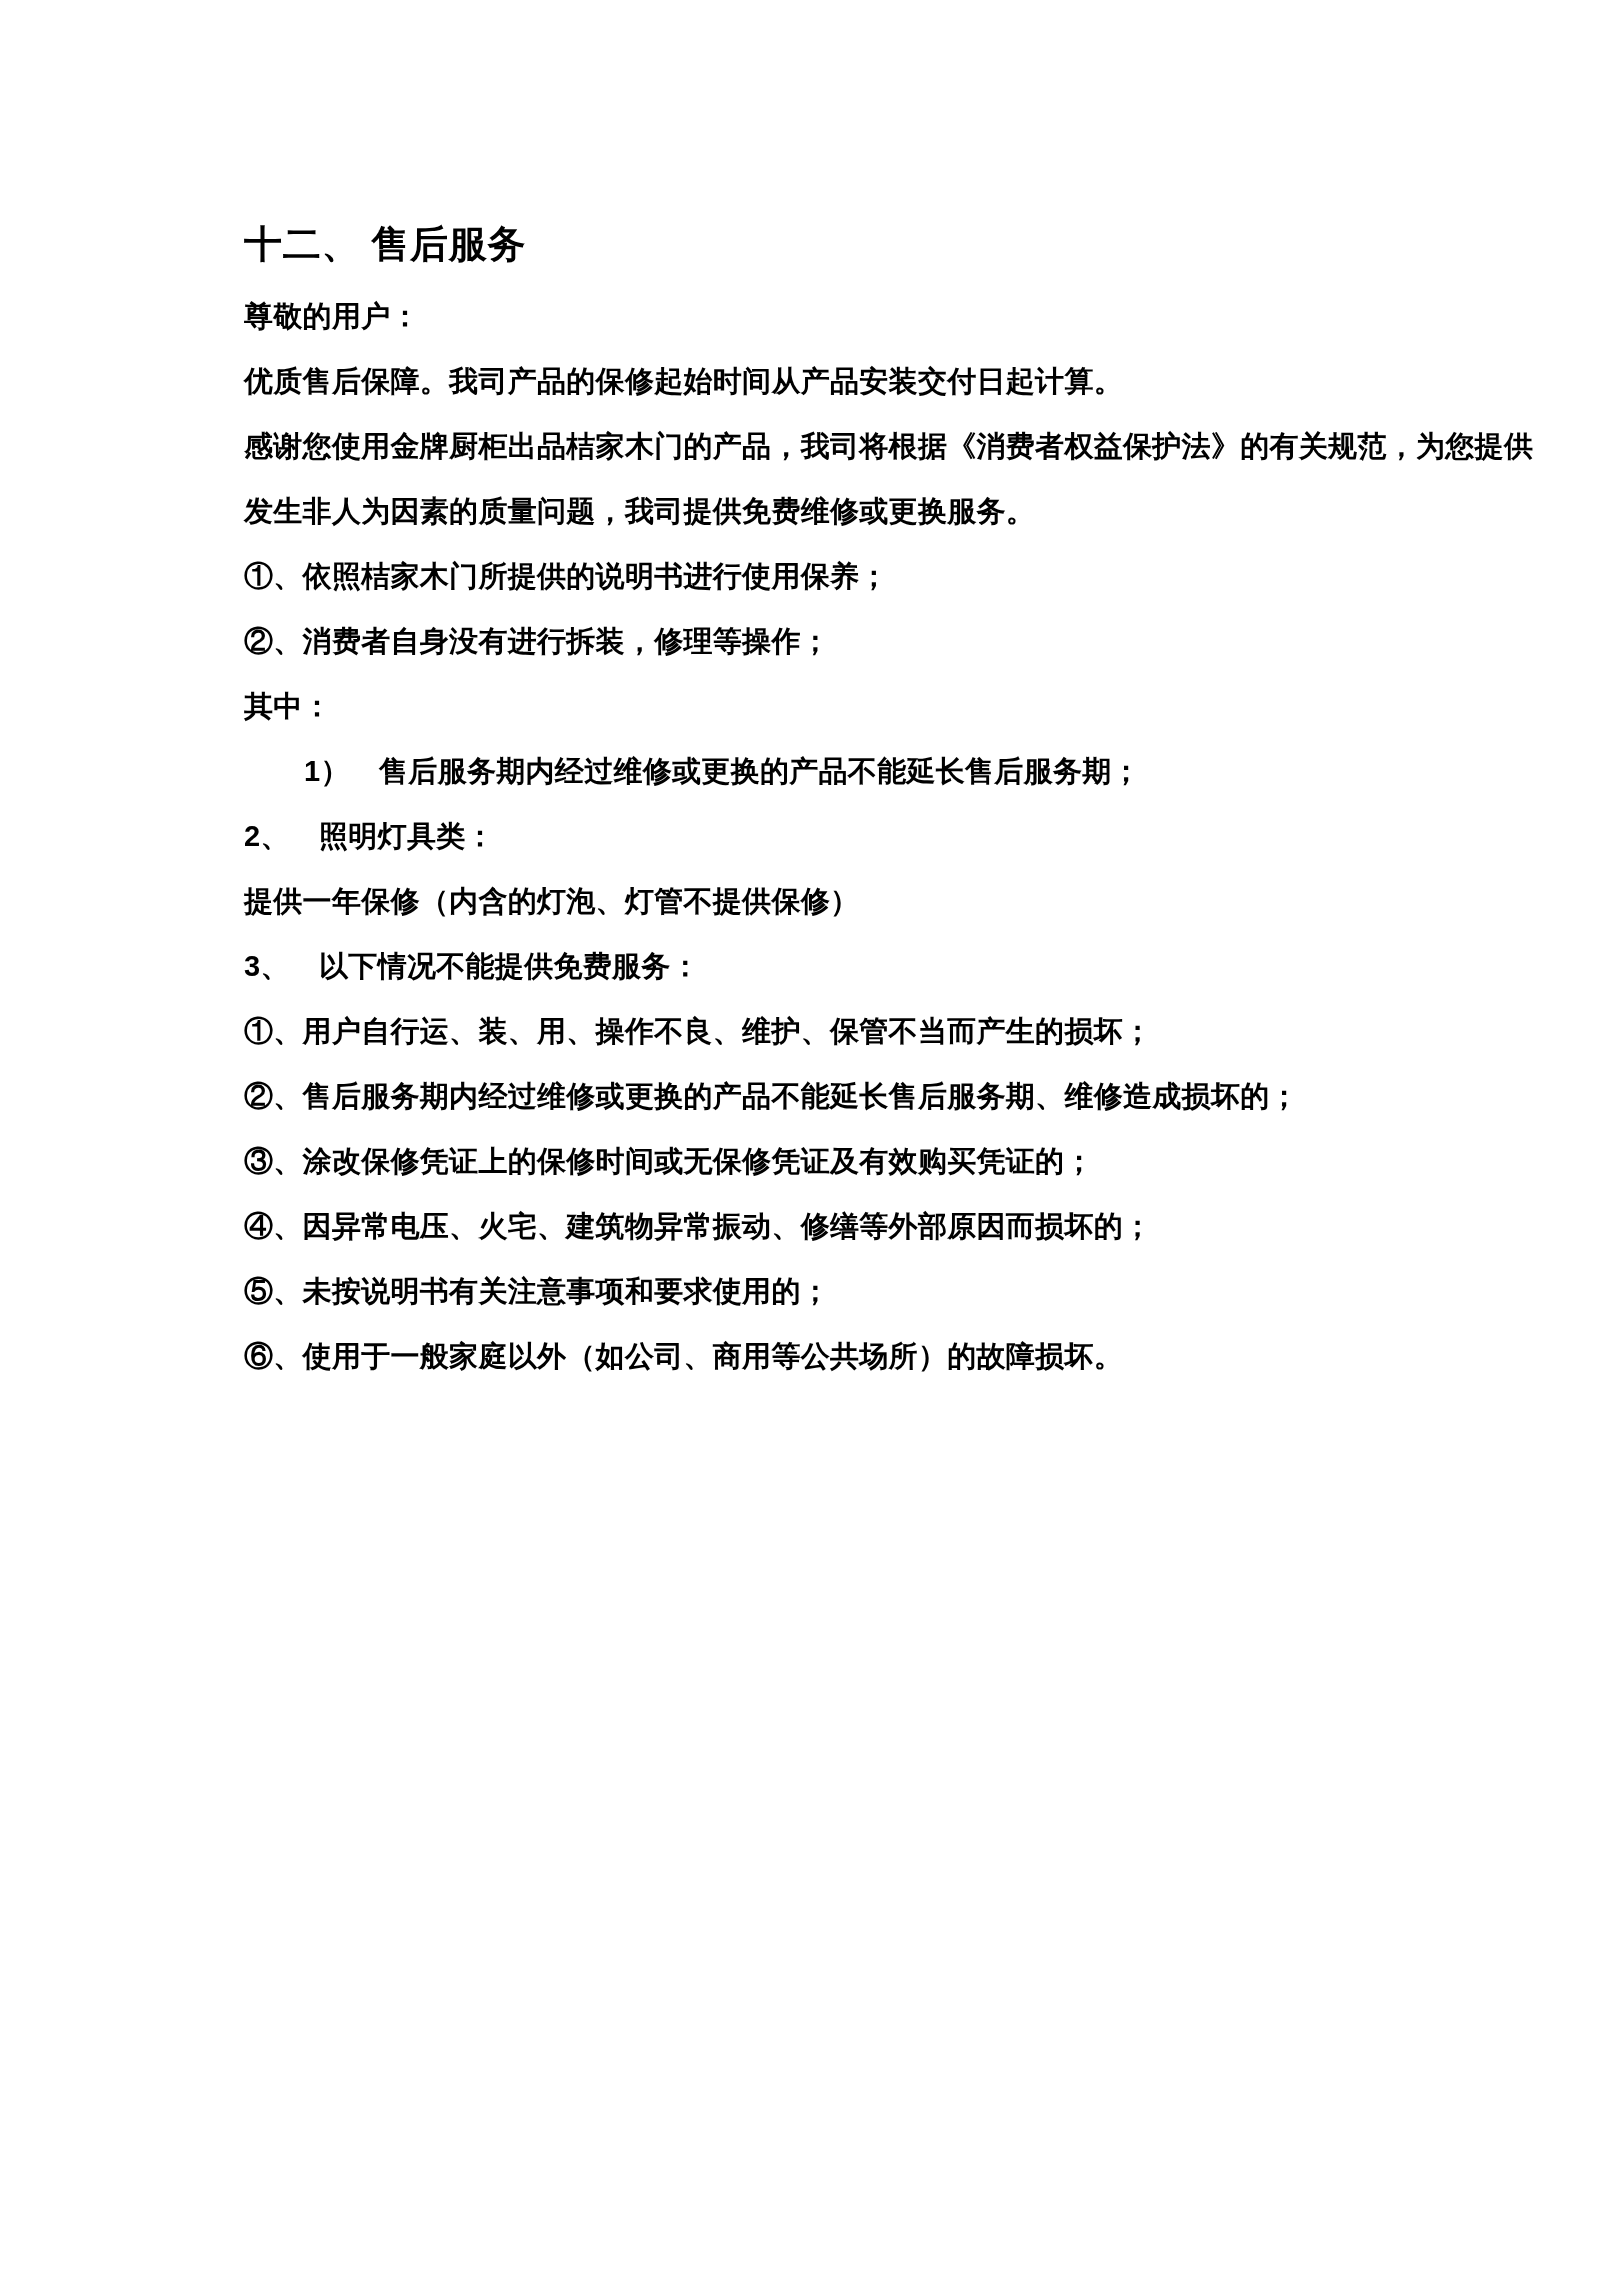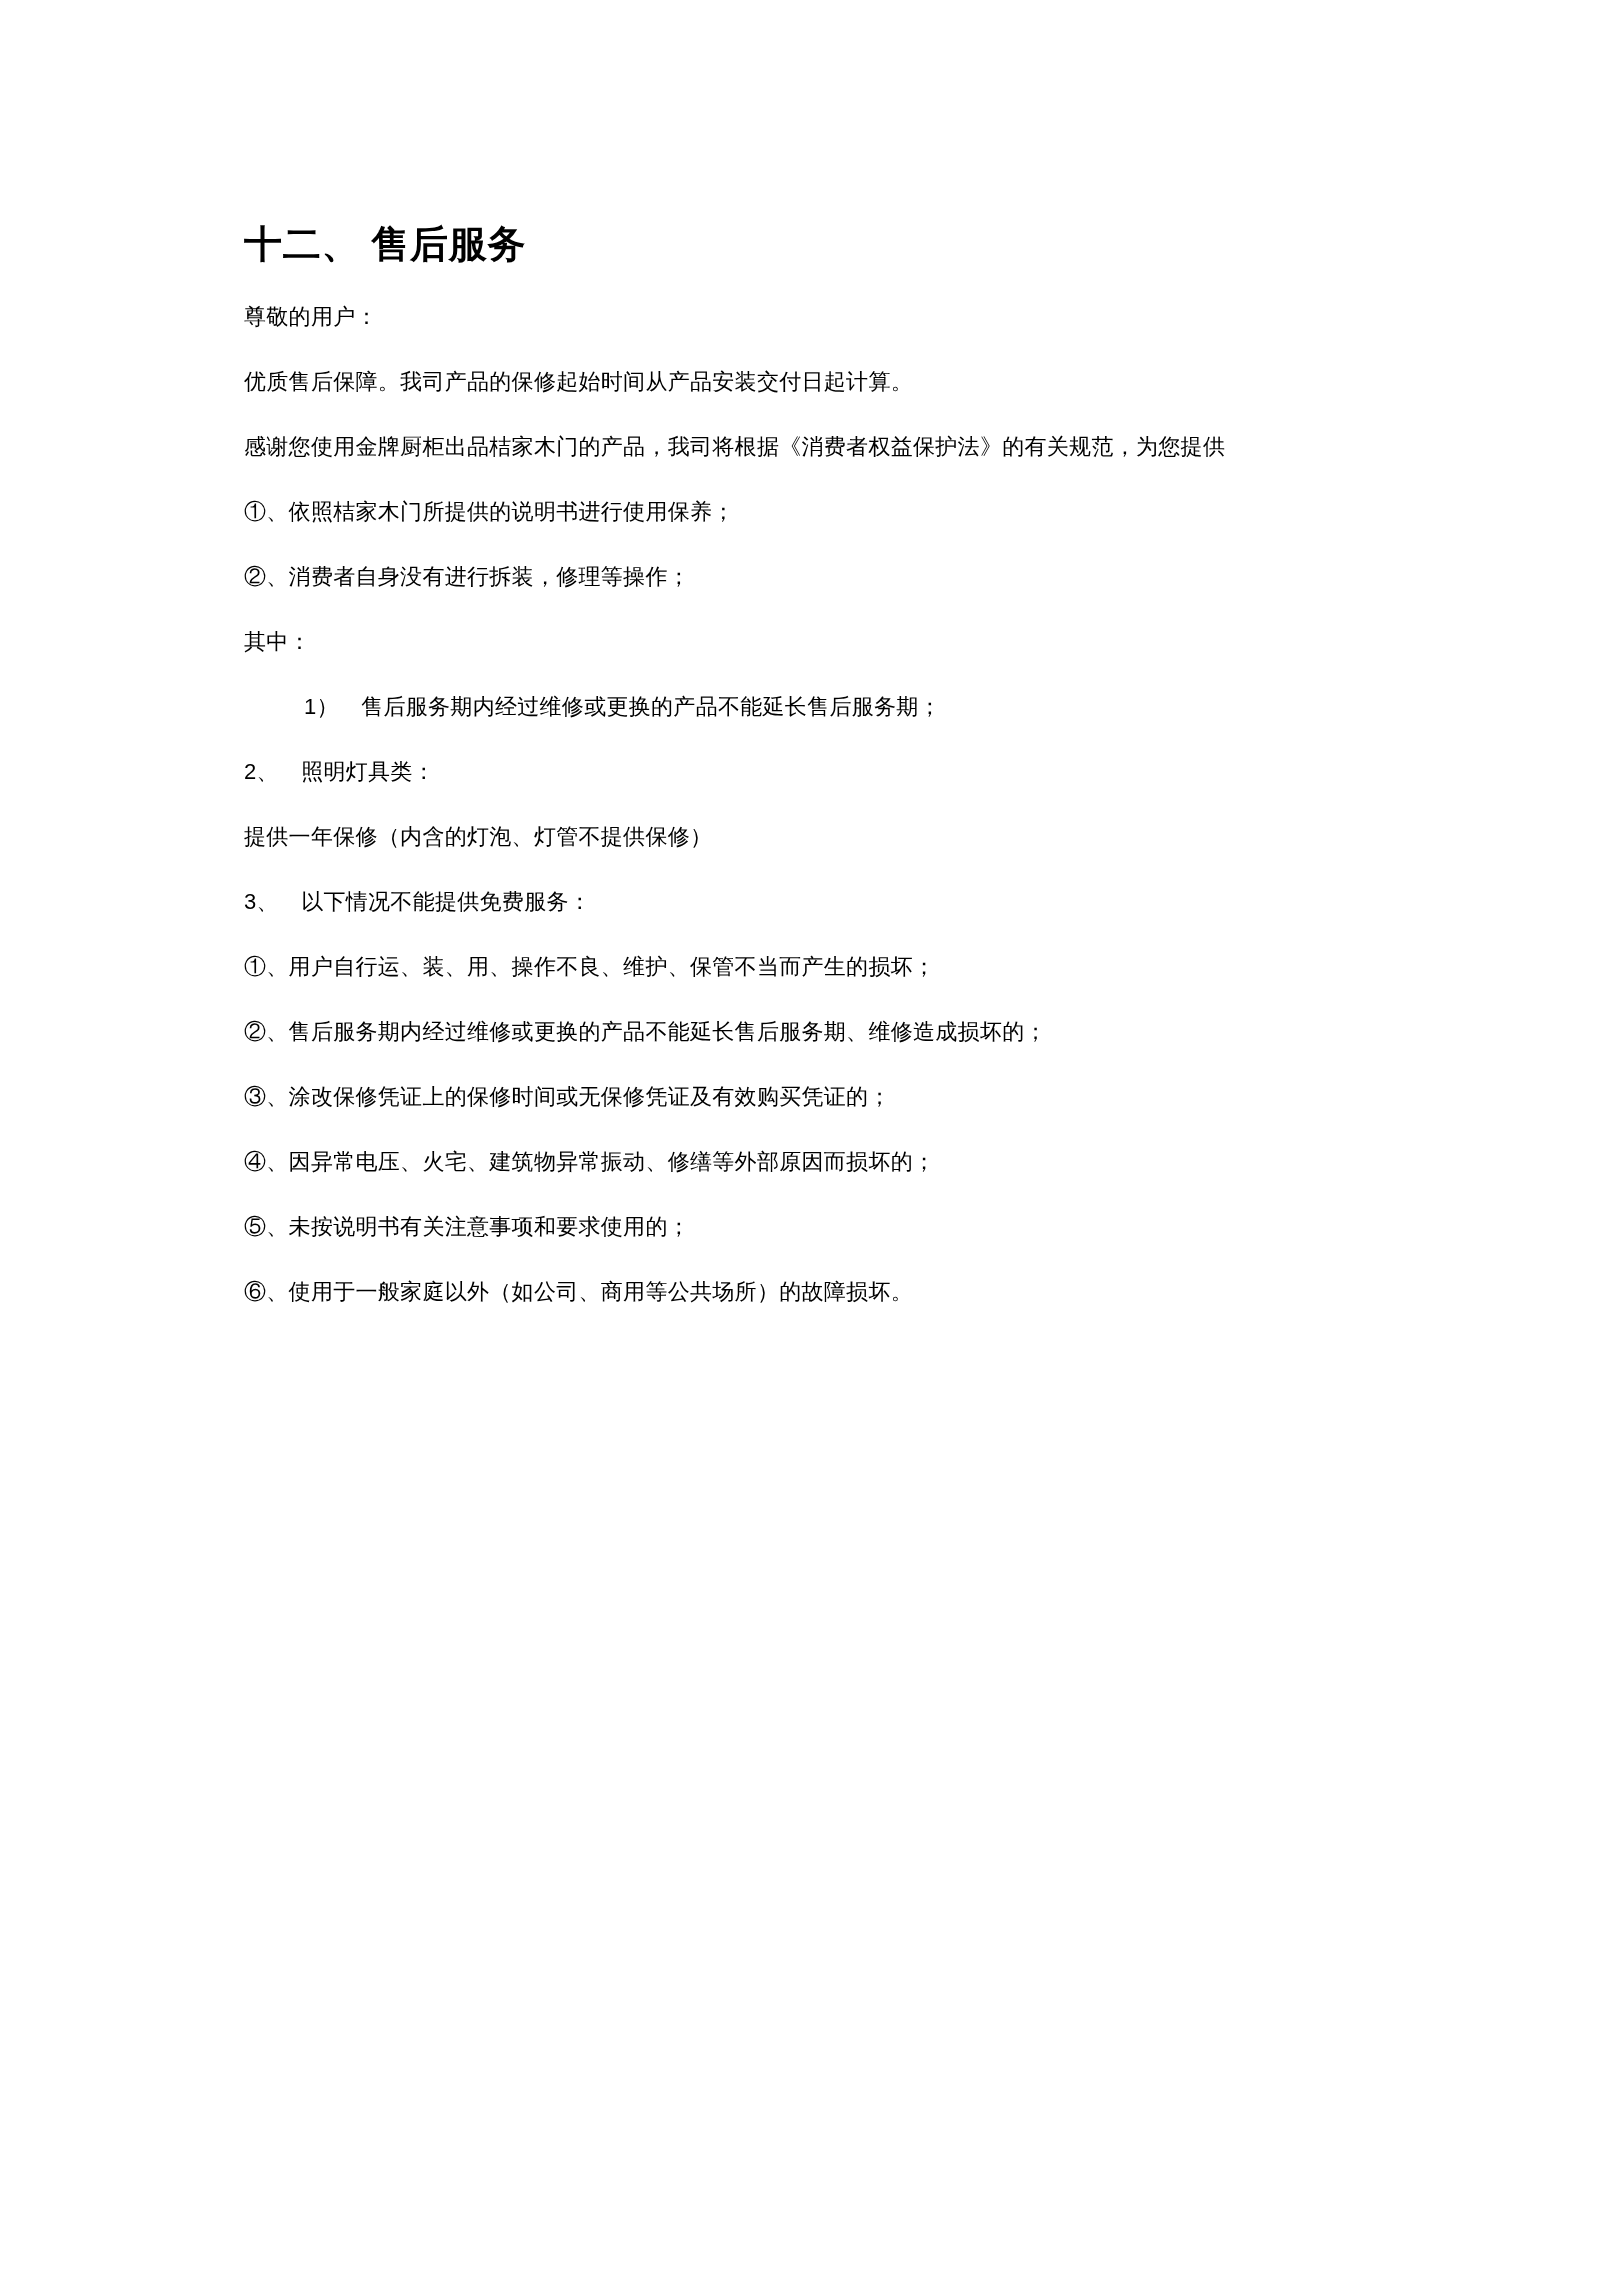--- a/index.html
+++ b/index.html
@@ -20,39 +20,40 @@
   }
   .title {
     font-size: 38px;
     font-weight: 700;
     line-height: 65px;
     margin: 0 0 6.5px 0;
     white-space: pre;
     letter-spacing: 0.7px;
   }
   .line {
-    font-size: 22px;
-    font-weight: 400;
+    font-size: 29px;
+    font-weight: 700;
     line-height: 65px;
     white-space: pre;
     letter-spacing: 0.3px;
   }
   .line.indented {
     padding-left: 60px;
   }
 </style>
 </head>
 <body>
 
 <div class="page">
   <h1 class="title">十二、 售后服务</h1>
 
   <div class="line">尊敬的用户：</div>
   <div class="line">优质售后保障。我司产品的保修起始时间从产品安装交付日起计算。</div>
   <div class="line">感谢您使用金牌厨柜出品桔家木门的产品，我司将根据《消费者权益保护法》的有关规范，为您提供</div>
+  <div class="line">发生非人为因素的质量问题，我司提供免费维修或更换服务。</div>
   <div class="line">①、依照桔家木门所提供的说明书进行使用保养；</div>
   <div class="line">②、消费者自身没有进行拆装，修理等操作；</div>
   <div class="line">其中：</div>
   <div class="line indented">1）　售后服务期内经过维修或更换的产品不能延长售后服务期；</div>
   <div class="line">2、　照明灯具类：</div>
   <div class="line">提供一年保修（内含的灯泡、灯管不提供保修）</div>
   <div class="line">3、　以下情况不能提供免费服务：</div>
   <div class="line">①、用户自行运、装、用、操作不良、维护、保管不当而产生的损坏；</div>
   <div class="line">②、售后服务期内经过维修或更换的产品不能延长售后服务期、维修造成损坏的；</div>
   <div class="line">③、涂改保修凭证上的保修时间或无保修凭证及有效购买凭证的；</div>

